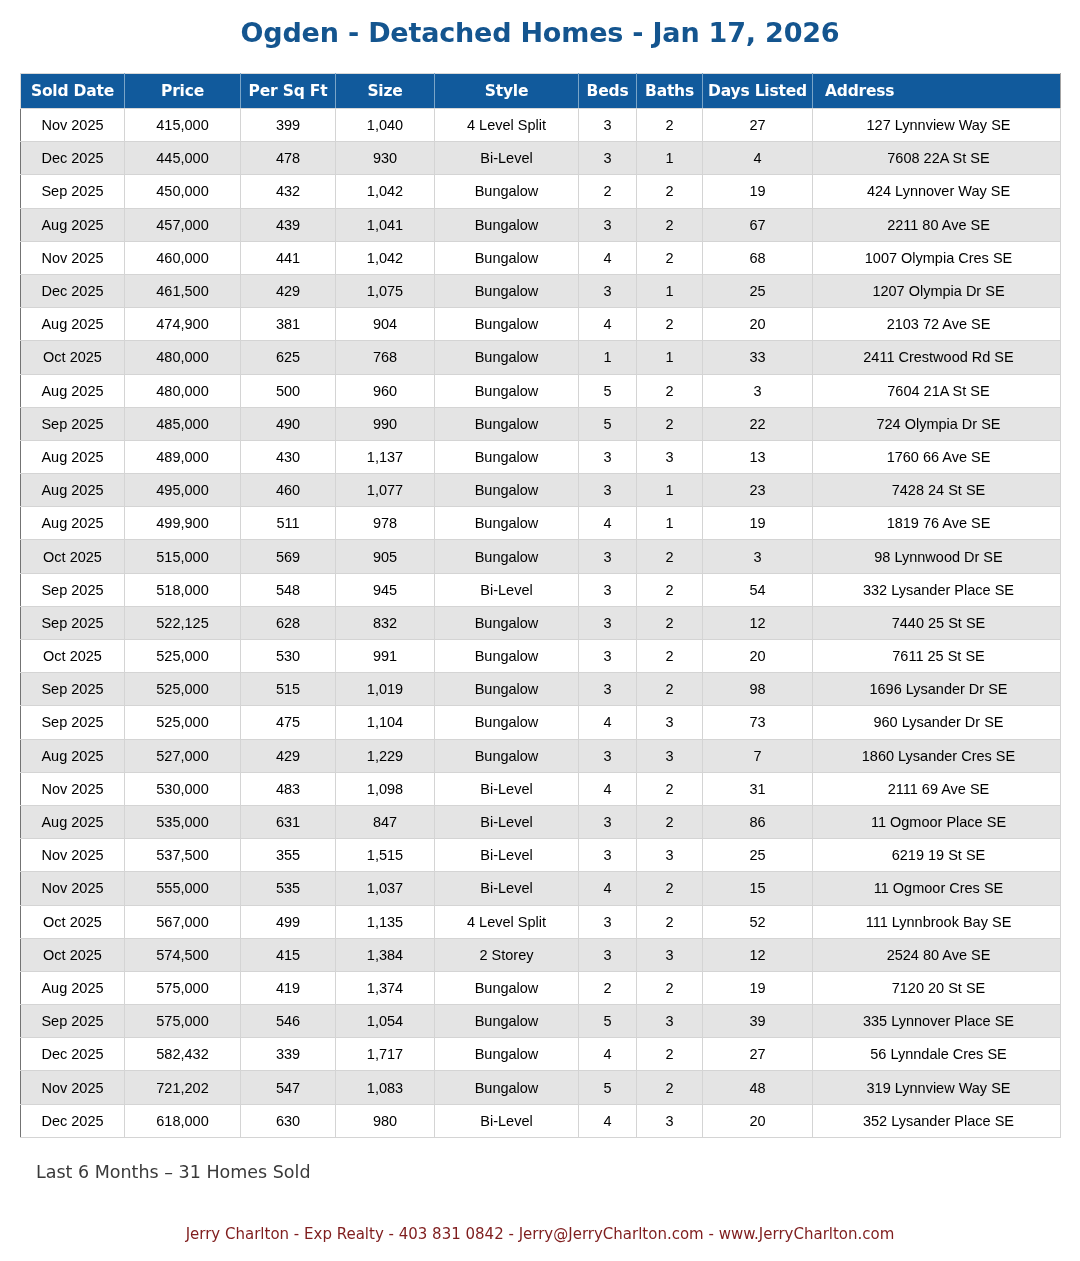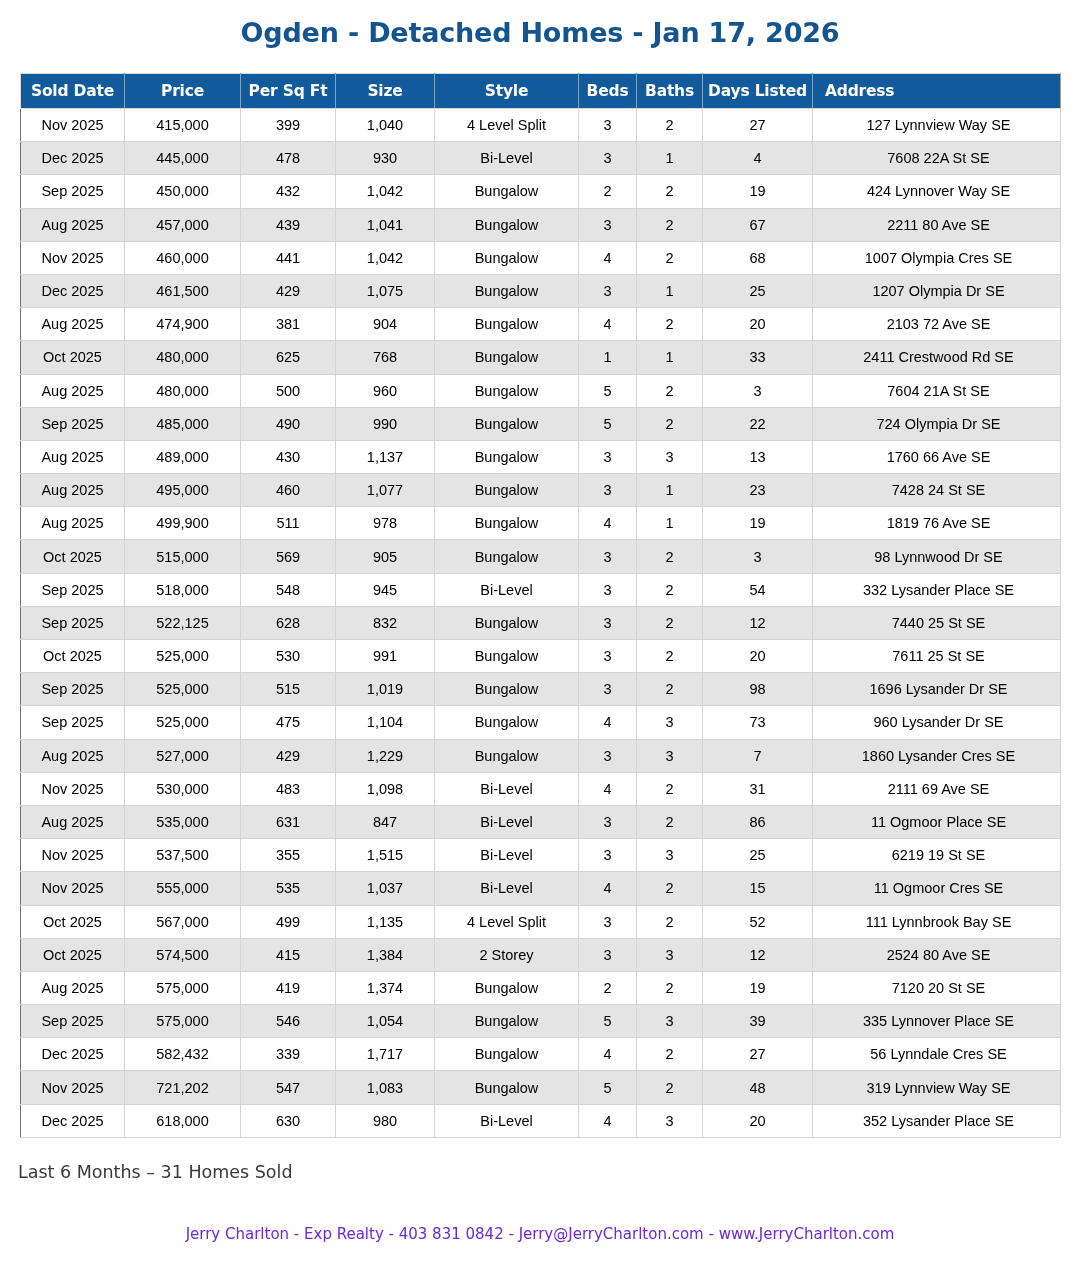--- a/index.html
+++ b/index.html
@@ -99,37 +99,37 @@
   col.c-psf   { width: 95px;  }
   col.c-size  { width: 99px;  }
   col.c-style { width: 144px; }
   col.c-beds  { width: 58px;  }
   col.c-baths { width: 66px;  }
   col.c-days  { width: 110px; }
   col.c-addr  { width: 248px; }
 
   
   .summary {
-    margin: 20px 0 0 18px;
+    margin: 20px 0 0 36px;
     font-size: 17.5px;
     color: #3a3a3a;
     line-height: 29px;
     font-family: "DejaVu Sans", sans-serif;
   }
   .summary .line { display: block; }
 
   
   .footer {
     position: absolute;
     left: 0;
     right: 0;
     bottom: 18px;
     text-align: center;
     font-size: 15px;
-    color: #6d28d9;
+    color: #7f1d1d;
     font-family: "DejaVu Sans", sans-serif;
   }
 </style>
 </head>
 <body>
 
 <div class="page">
 
   <div class="title">Ogden - Detached Homes - Jan 17, 2026</div>
 

